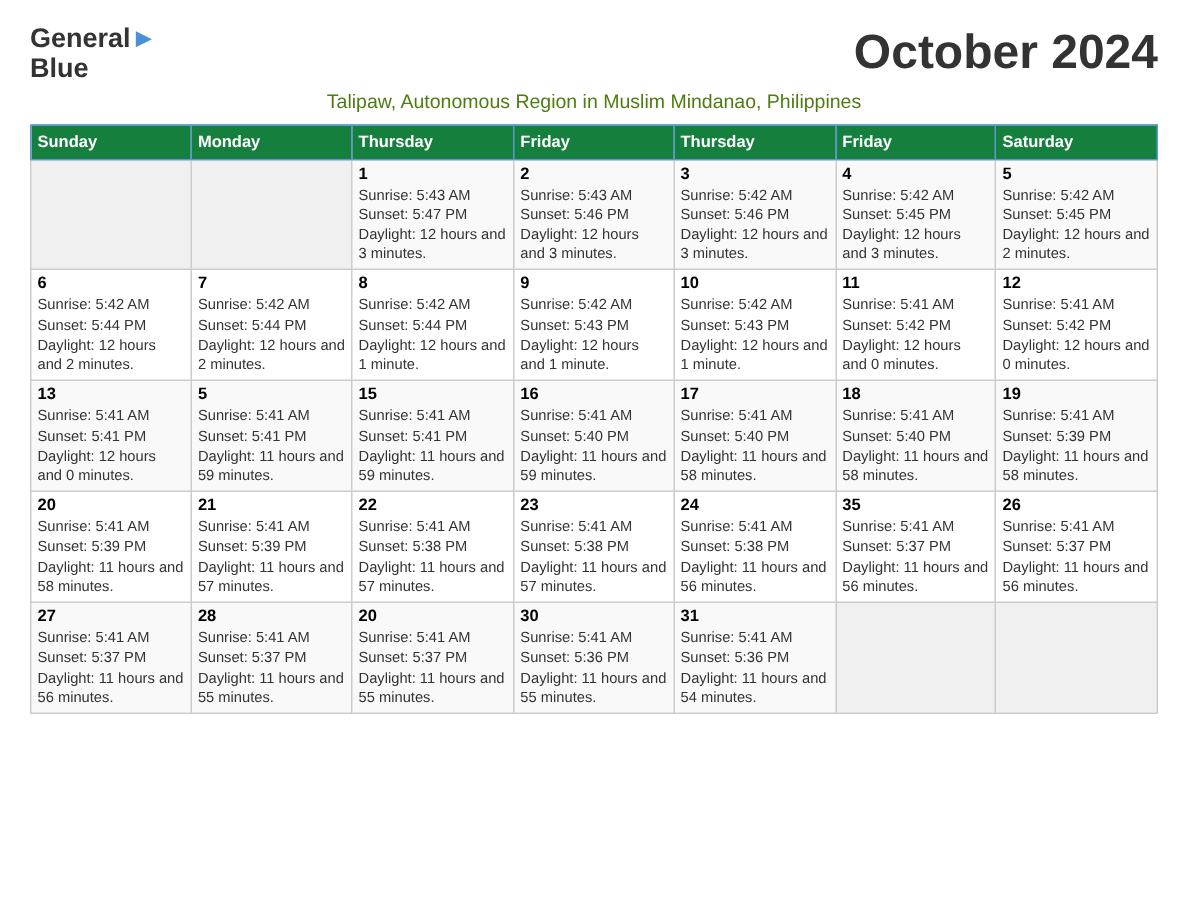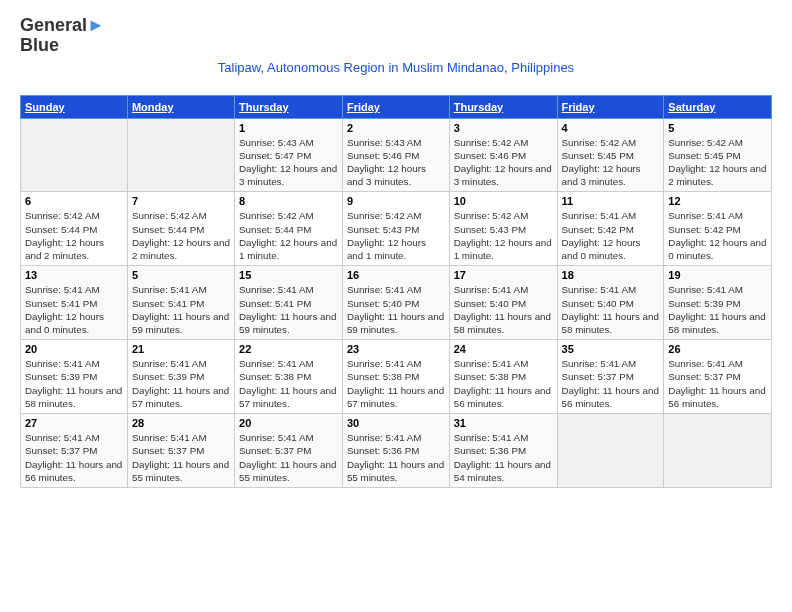--- a/index.html
+++ b/index.html
@@ -28,33 +28,32 @@
       text-align: right;
       margin-bottom: 2px;
     }
     .main-title {
       font-size: 32px;
       font-weight: bold;
       color: #333;
     }
     .subtitle {
       font-size: 13px;
-      color: #1d4ed8;
+      color: #4d7c0f;
       text-align: center;
-      margin-bottom: 20px;
+      margin-bottom: 8px;
     }
     .calendar {
       width: 100%;
       border-collapse: collapse;
       font-size: 10.5px;
     }
     .calendar thead tr {
-      background-color: #1d4ed8;
+      background-color: #15803d;
       color: #fff;
-      text-decoration: underline;
     }
     .calendar thead th {
       padding: 5px 4px;
       text-align: left;
       font-size: 11px;
       font-weight: bold;
       border: 1px solid #5a9ad0;
     }
     .calendar tbody td {
       border: 1px solid #ccc;
@@ -93,20 +92,23 @@
 </head>
 <body>
 
 <div class="header-top">
   <div class="logo-area">
     <div>
       <div class="logo-text">
         General<span>►</span><br>Blue
       </div>
     </div>
+  </div>
+  <div class="title-section">
+    <div class="main-title">October 2024</div>
   </div>
 </div>
 <div class="subtitle">Talipaw, Autonomous Region in Muslim Mindanao, Philippines</div>
 
 <table class="calendar">
   <thead>
     <tr>
     <th>Sunday</th>
         <th>Monday</th>
         <th>Thursday</th>

